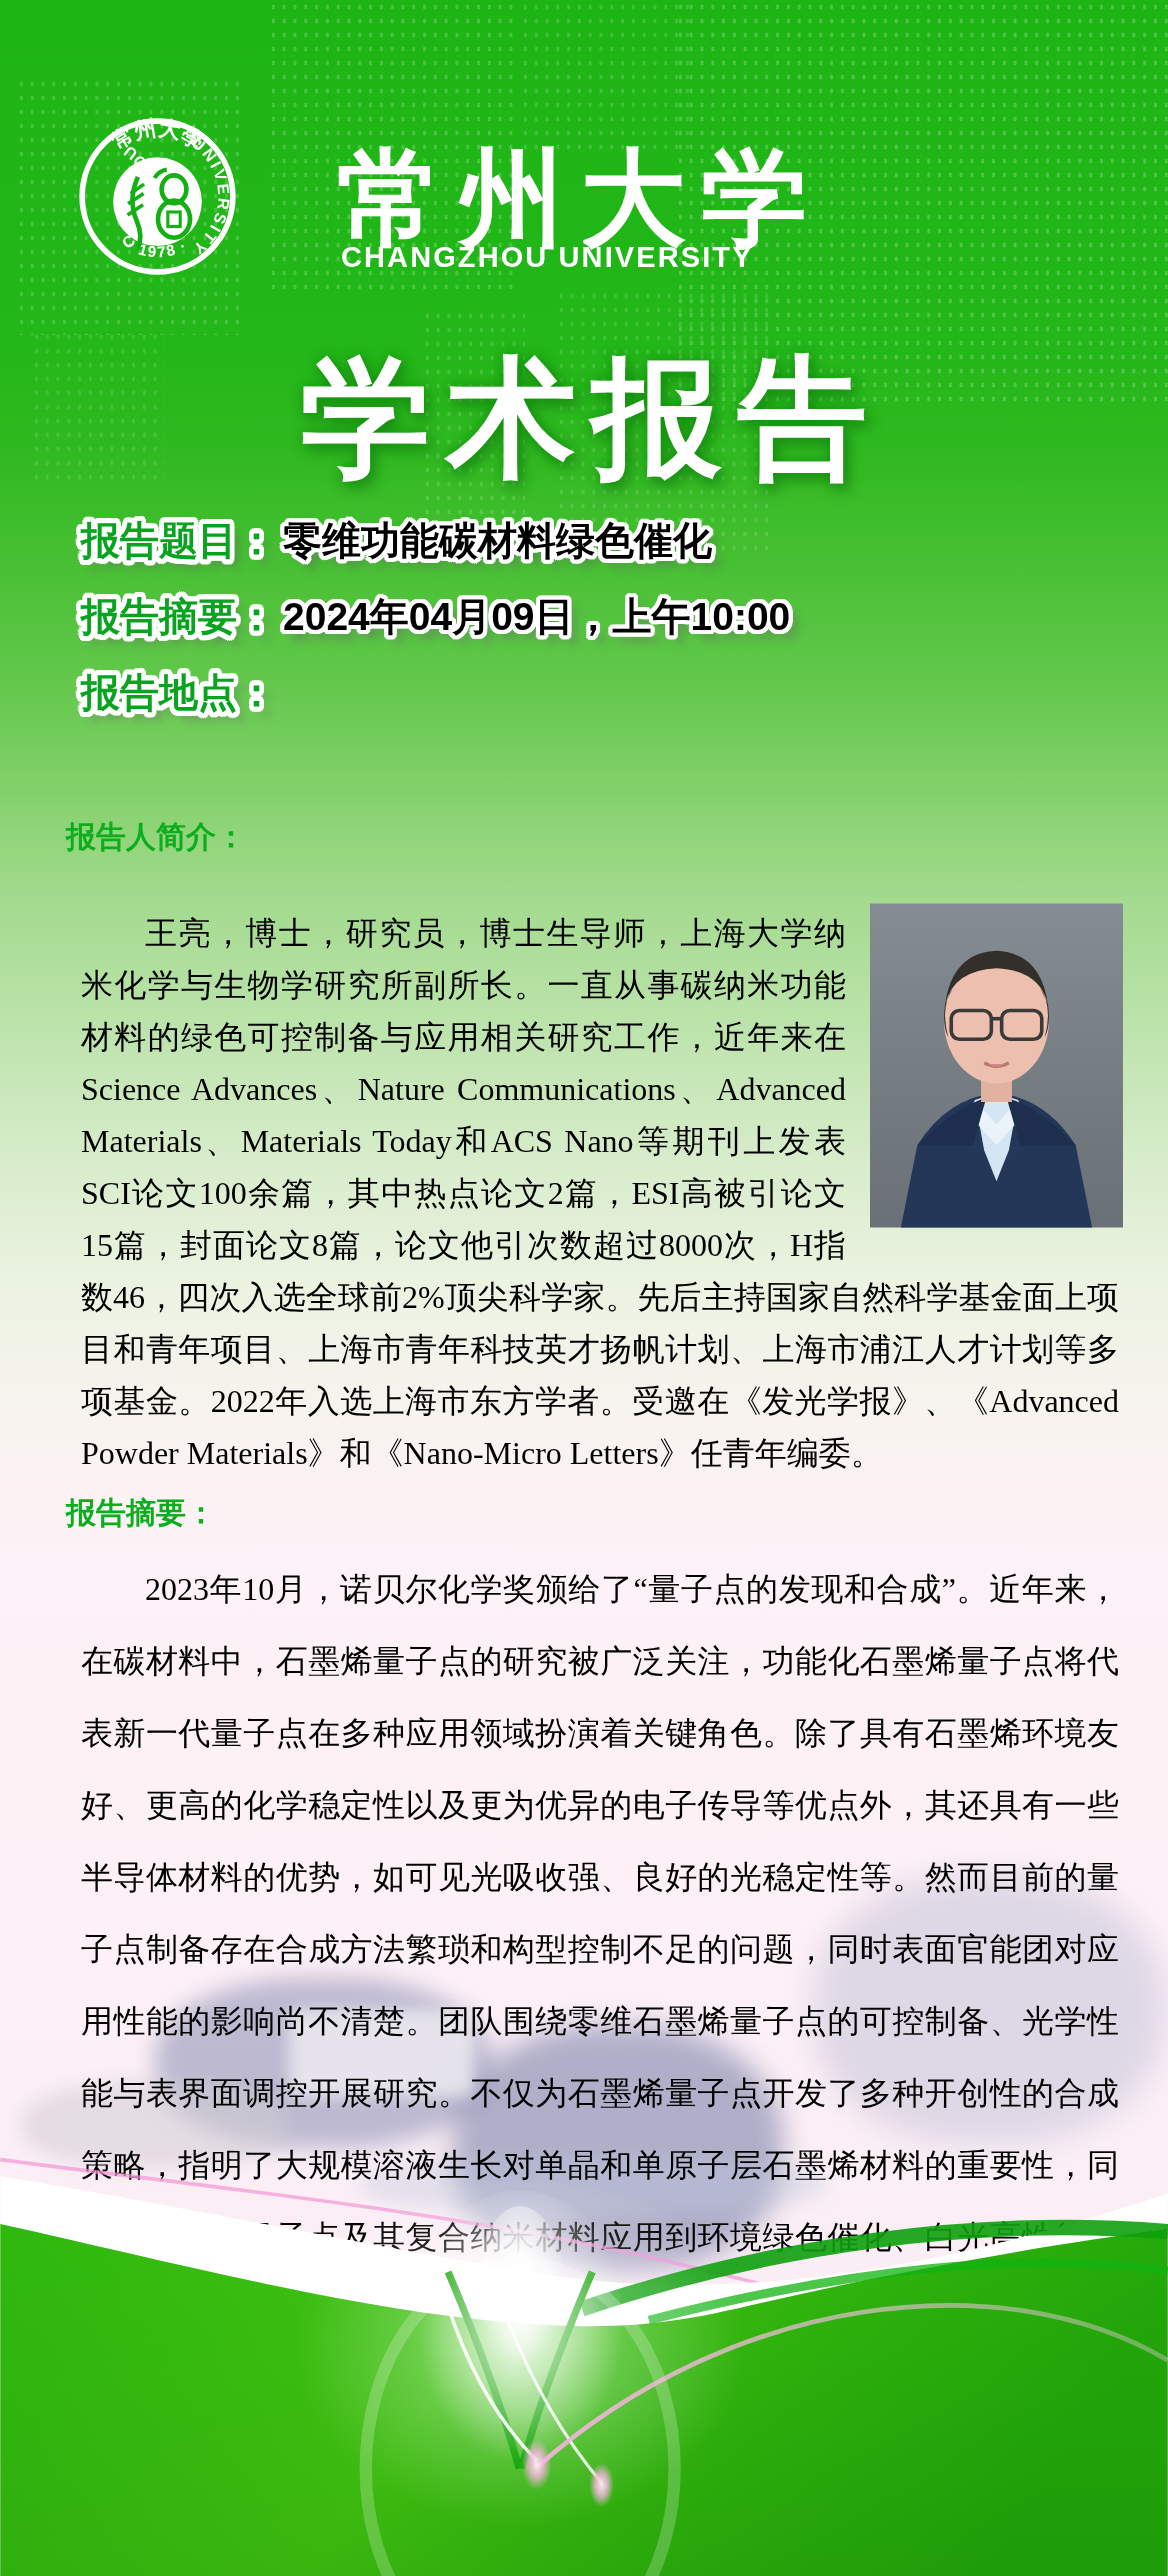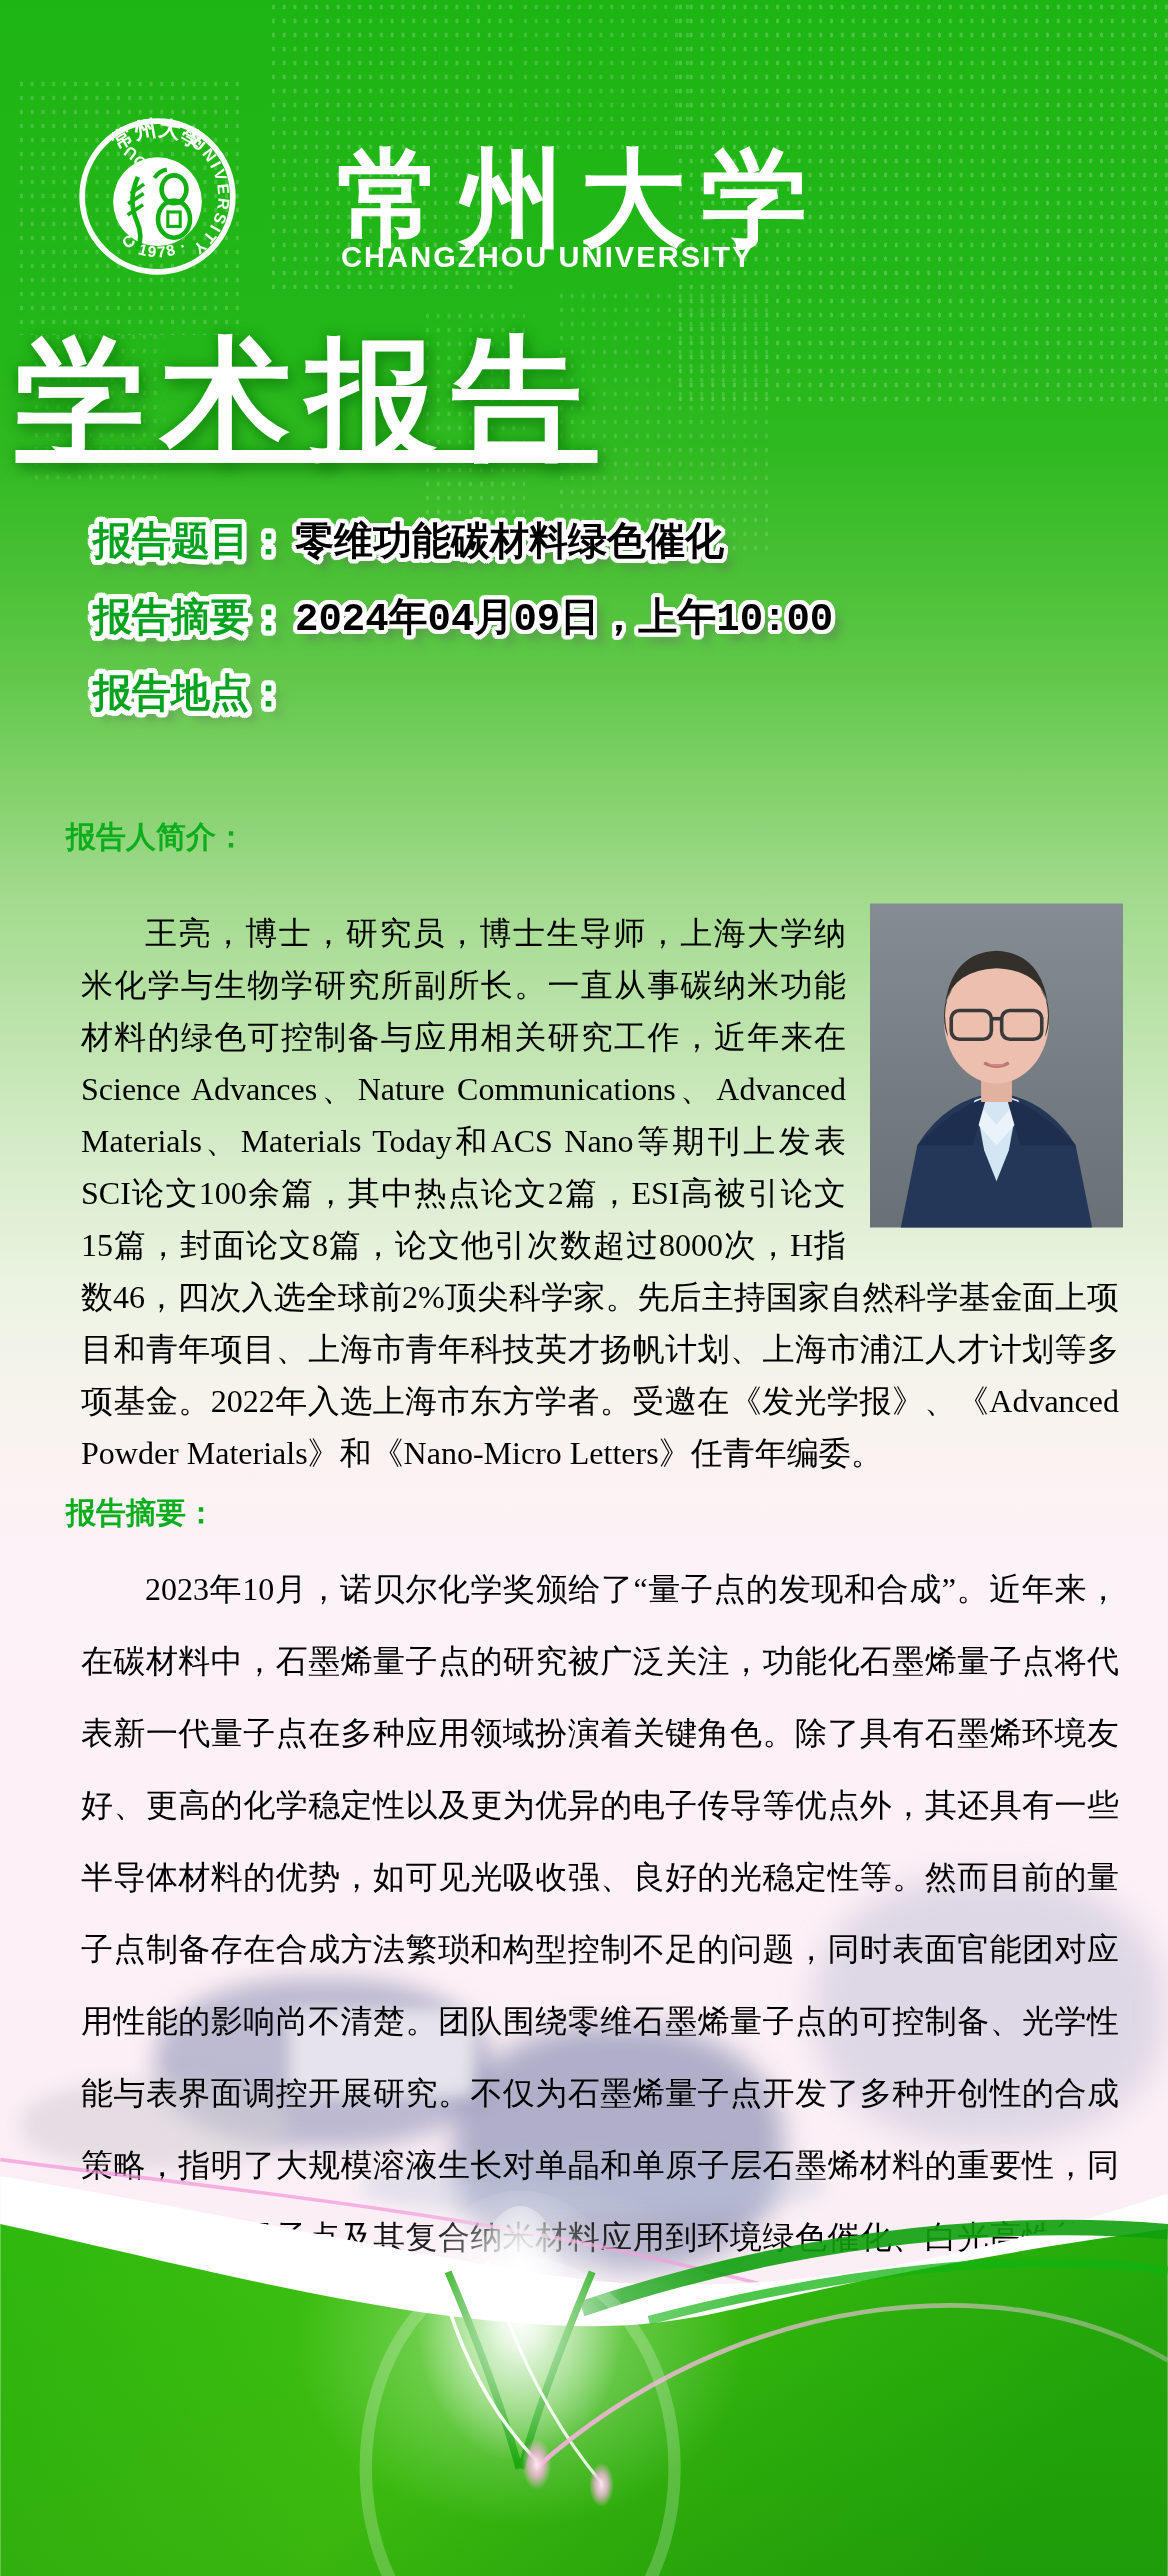--- a/index.html
+++ b/index.html
@@ -15,26 +15,26 @@
     background-image:radial-gradient(ellipse 2.3px 4.1px at center, rgba(255,255,255,.34) 58%, rgba(255,255,255,0) 64%);
     background-size:10.8px 14px;}
   
   .haze{position:absolute;z-index:1;border-radius:45%;}
   
   .seal{position:absolute;left:77px;top:116px;z-index:2;}
   .uni-cn{position:absolute;left:337px;top:128px;z-index:2;color:#fff;
     font-family:"Liberation Serif",serif;font-weight:900;font-size:106px;letter-spacing:15.5px;white-space:pre;}
   .uni-en{position:absolute;left:341px;top:241px;z-index:2;color:#fff;
     font-weight:700;font-size:29px;letter-spacing:2.1px;white-space:pre;}
-  .main-title{position:absolute;left:0;top:312px;width:100%;z-index:2;text-align:left;
+  .main-title{position:absolute;left:0;top:332px;width:100%;z-index:2;text-align:center;
     font-family:"Liberation Serif",serif;font-weight:900;font-size:130px;color:#fff;
     letter-spacing:15.5px;text-indent:15.5px;
-    text-shadow:0 0 13.4px rgba(16,145,12,.95), 5.2px 7.2px 12.4px rgba(22,112,16,.55);text-decoration:underline;}
-  
-  .info{position:absolute;left:93px;top:514px;z-index:2;font-family:Liberation Mono, monospace;}
+    text-shadow:0 0 13.4px rgba(16,145,12,.95), 5.2px 7.2px 12.4px rgba(22,112,16,.55);}
+  
+  .info{position:absolute;left:81px;top:514px;z-index:2;}
   .info-row{height:76px;display:flex;align-items:flex-start;}
   .info-label{display:inline-block;min-width:202px;font-size:39px;font-weight:900;color:#09a41f;white-space:pre;
     text-shadow:
       -4.6px 0 0 #fff, 4.6px 0 0 #fff, 0 -4.6px 0 #fff, 0 4.6px 0 #fff,
       -3.6px -3.6px 0 #fff, 3.6px -3.6px 0 #fff, -3.6px 3.6px 0 #fff, 3.6px 3.6px 0 #fff,
       -4.6px -2.1px 0 #fff, 4.6px -2.1px 0 #fff, -4.6px 2.1px 0 #fff, 4.6px 2.1px 0 #fff,
       -2.1px -4.6px 0 #fff, 2.1px -4.6px 0 #fff, -2.1px 4.6px 0 #fff, 2.1px 4.6px 0 #fff,
       8.2px 9.3px 8.2px rgba(96,96,96,.55);}
   .info-value{font-size:39px;font-weight:700;color:#000;white-space:pre;
     text-shadow:

